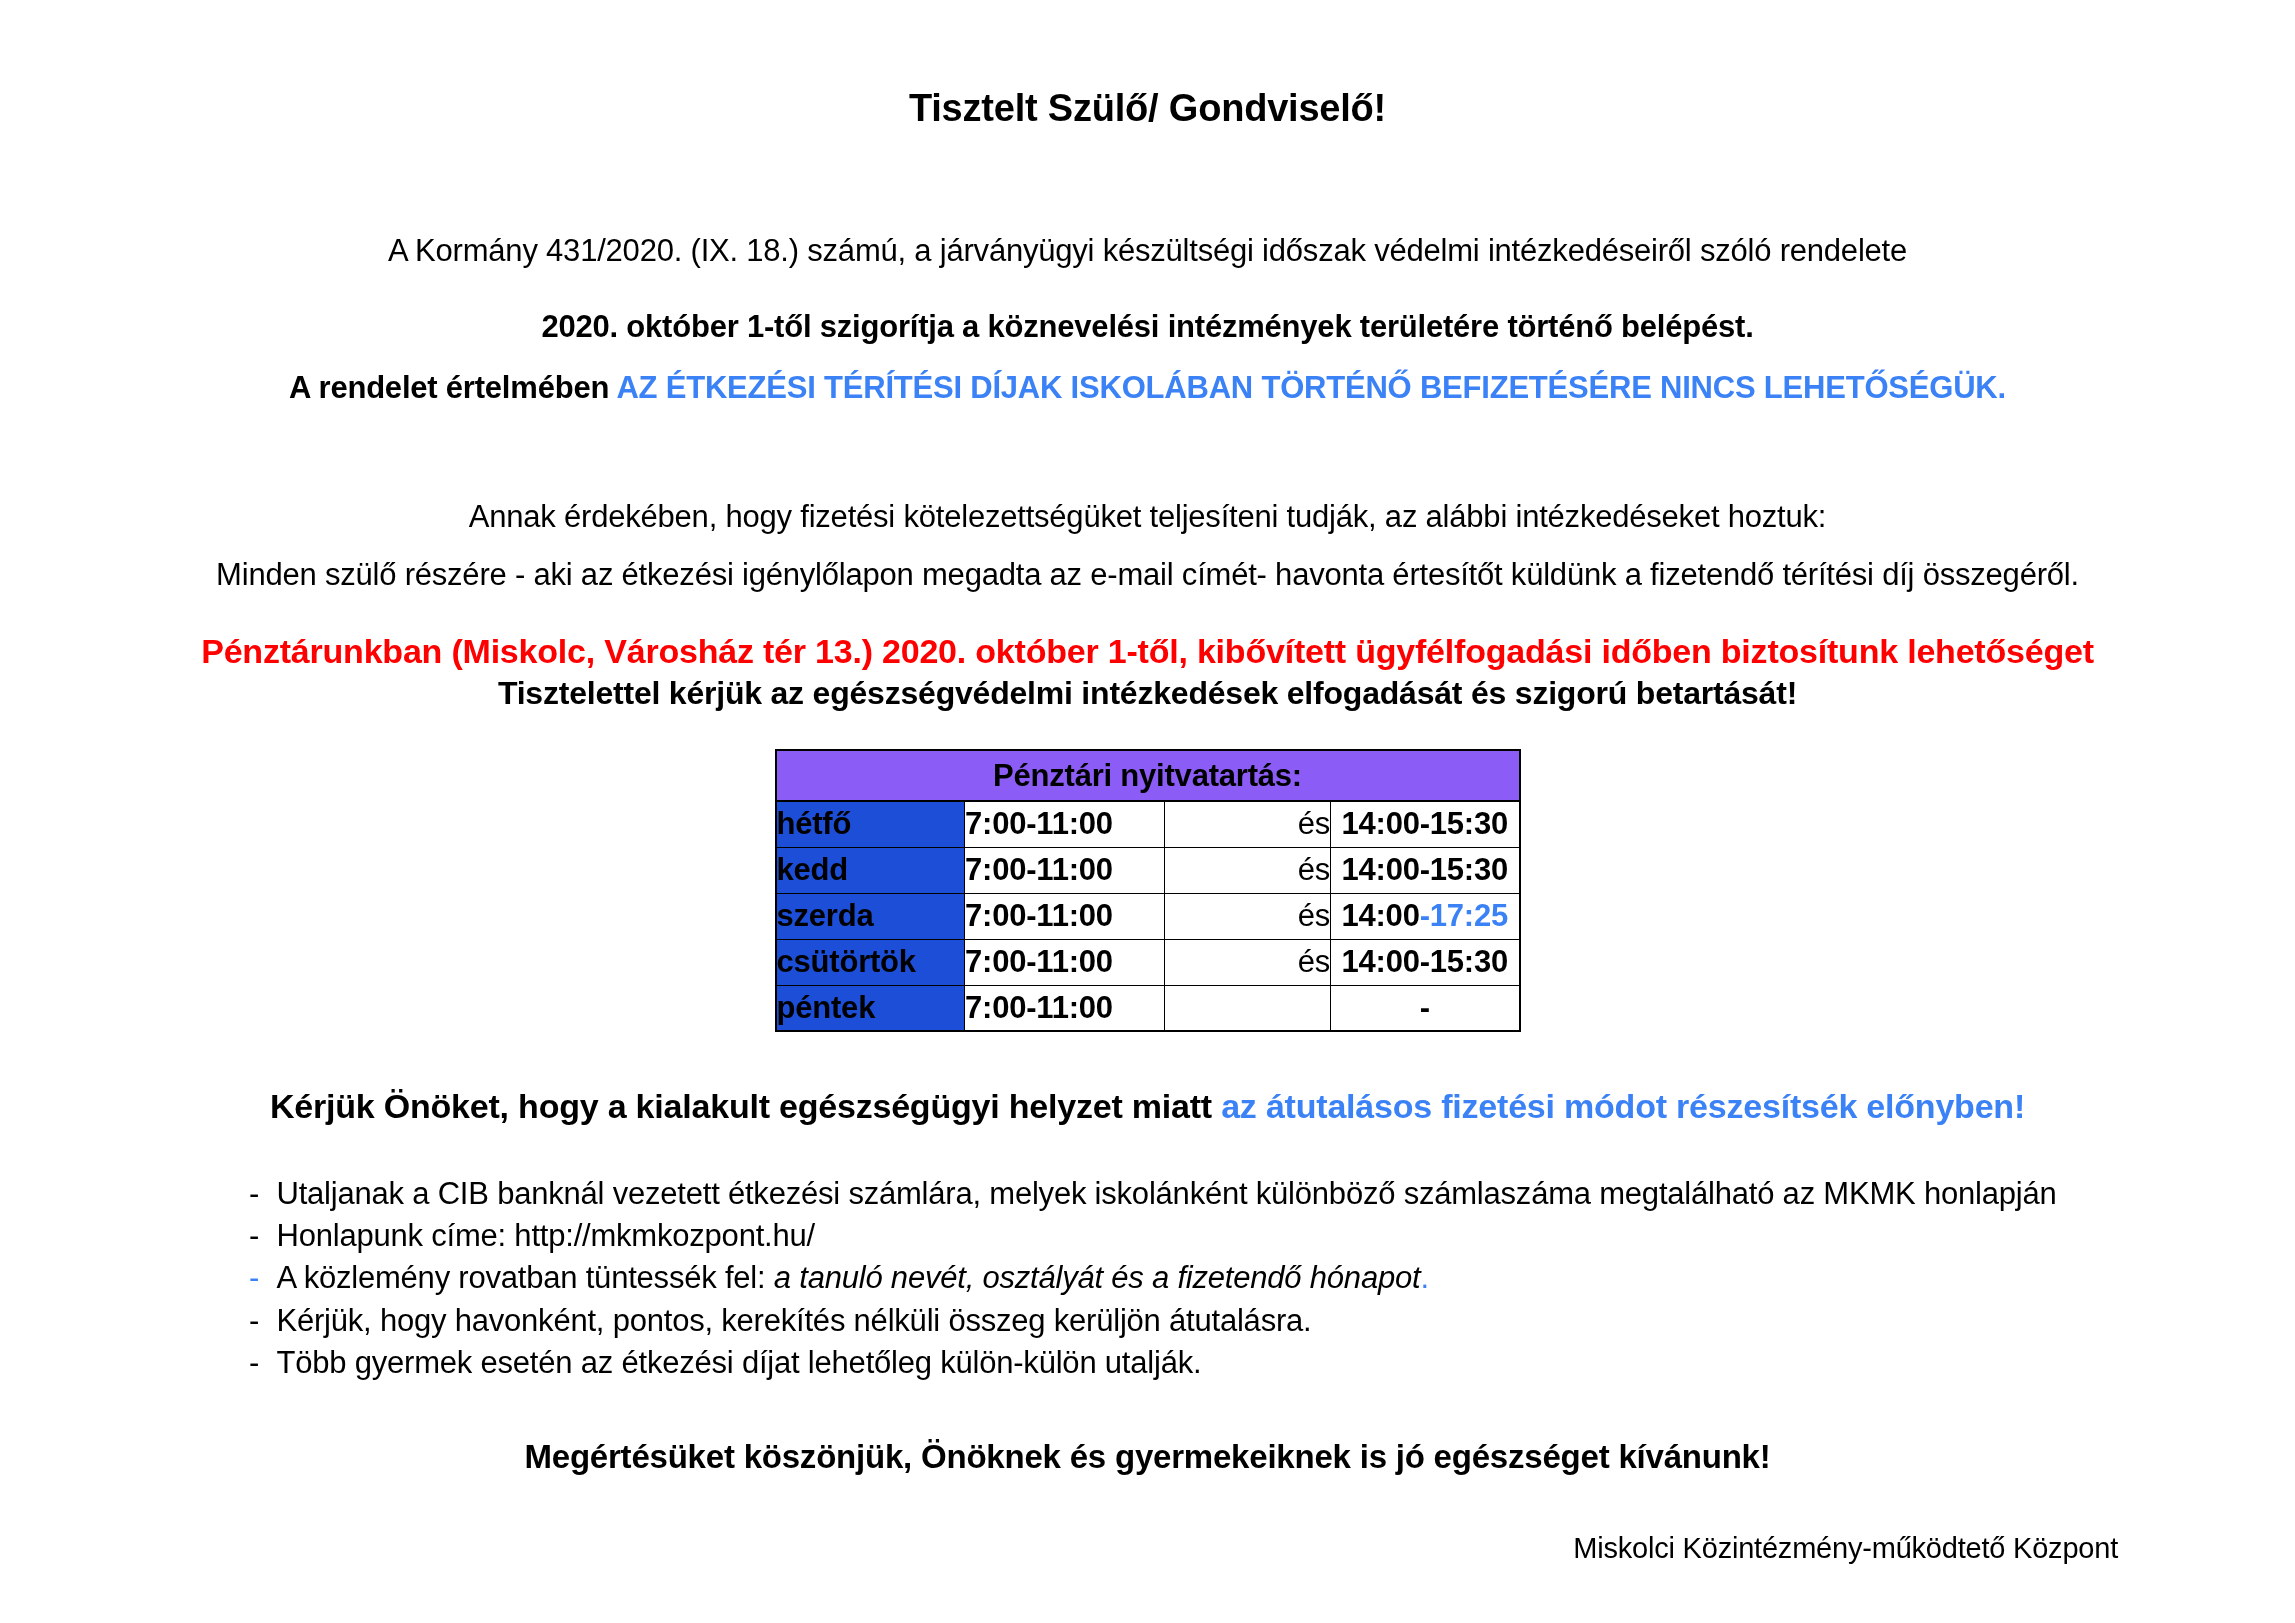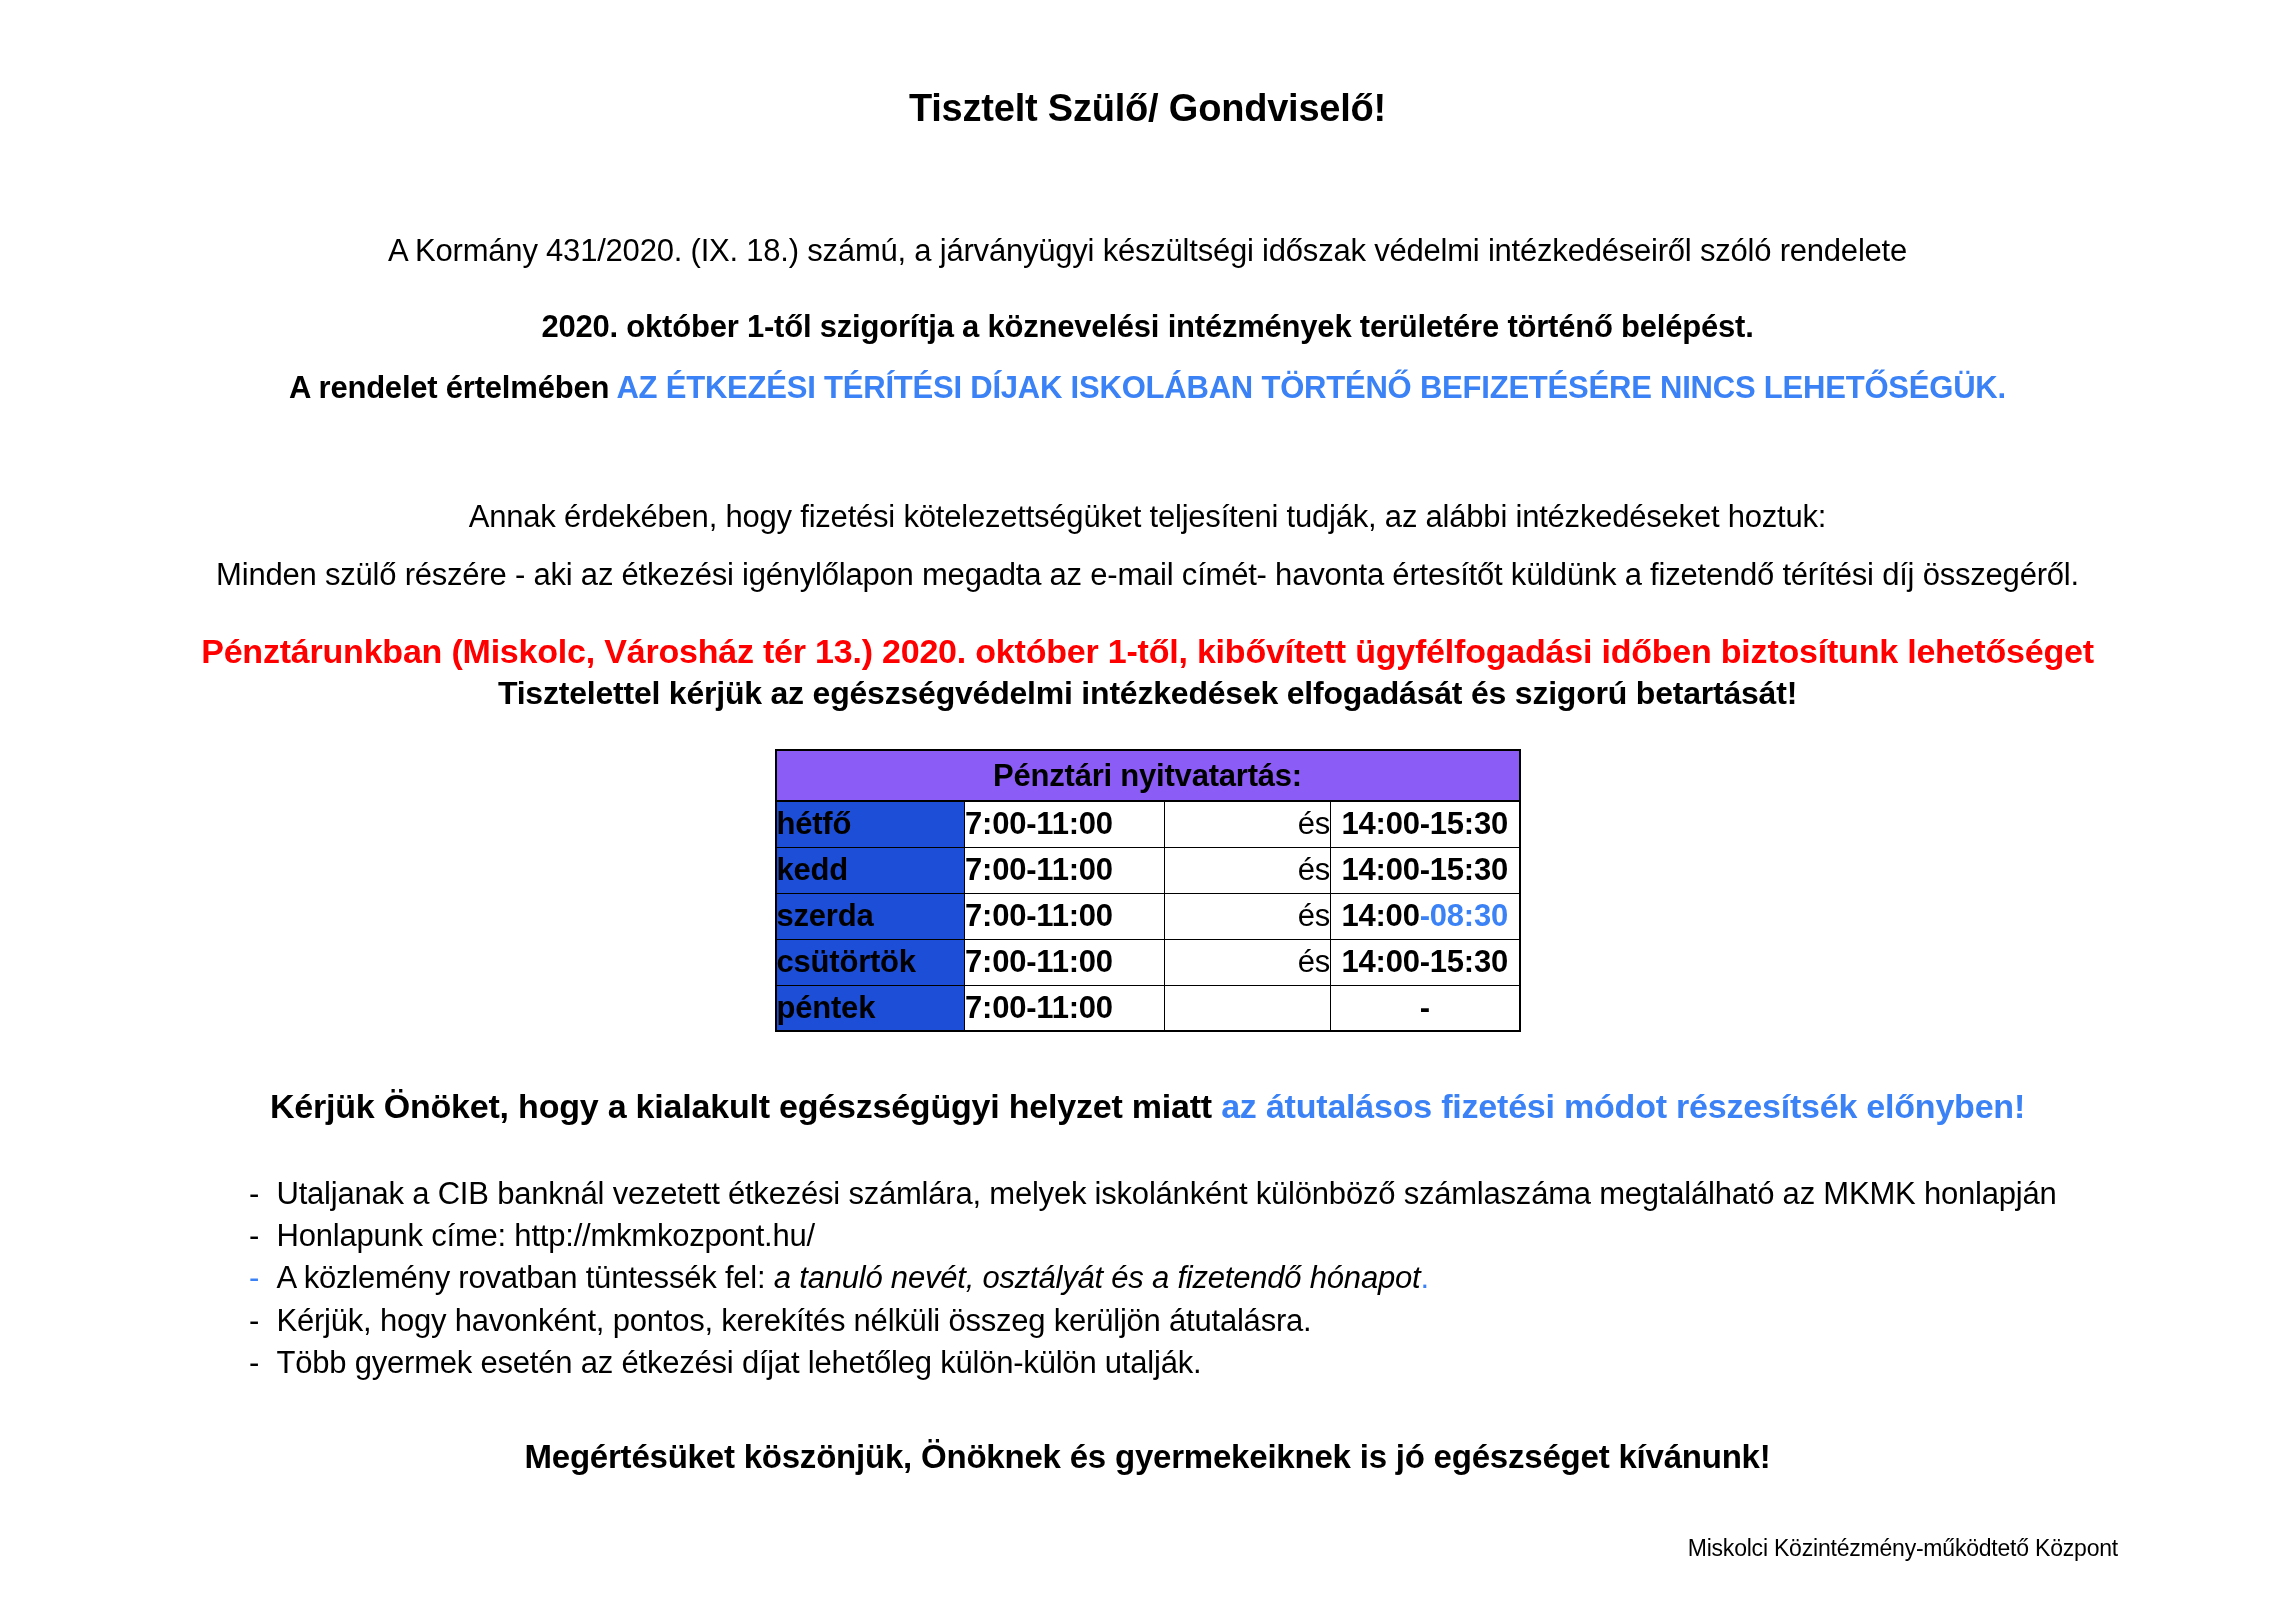--- a/index.html
+++ b/index.html
@@ -119,21 +119,21 @@
     margin-top: 56px;
     font-size: 33px;
     line-height: 39px;
     font-weight: bold;
     text-align: center;
     white-space: nowrap;
   }
   .p-signature {
     margin-top: 54px;
     padding-right: 85px;
-    font-size: 23px;
+    font-size: 29px;
     line-height: 37px;
     text-align: right;
     white-space: nowrap;
   }
 </style>
 </head>
 <body>
 
 <div class="page">
 
@@ -179,21 +179,21 @@
       <tr>
         <td class="day">kedd</td>
         <td class="am">7:00-11:00</td>
         <td class="conj">és</td>
         <td class="pm"><span>14:00-15:30</span><span class="red"></span></td>
       </tr>
       <tr>
         <td class="day">szerda</td>
         <td class="am">7:00-11:00</td>
         <td class="conj">és</td>
-        <td class="pm"><span>14:00</span><span class="red">-08:30</span></td>
+        <td class="pm"><span>14:00</span><span class="red">-17:25</span></td>
       </tr>
       <tr>
         <td class="day">csütörtök</td>
         <td class="am">7:00-11:00</td>
         <td class="conj">és</td>
         <td class="pm"><span>14:00-15:30</span><span class="red"></span></td>
       </tr>
       <tr>
         <td class="day">péntek</td>
         <td class="am">7:00-11:00</td>

